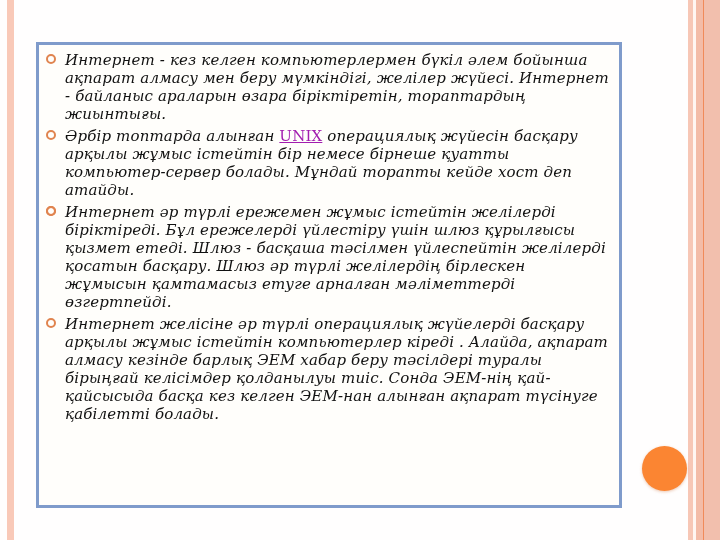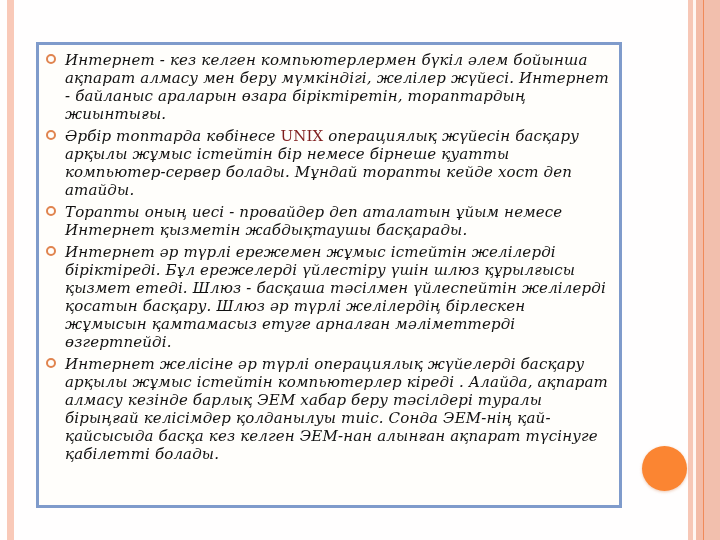--- a/index.html
+++ b/index.html
@@ -45,21 +45,22 @@
       margin-bottom: 4px;
       letter-spacing: 0.15px;
     }
     .bullet-icon {
       position: absolute; left: 3px; top: 3px;
       width: 6px; height: 6px; border-radius: 50%;
       border: 2px solid #e0844f;
       background: transparent;
     }
     .unix-link {
-      color: #7f1d1d;
+      color: #a21caf;
+      text-decoration: underline;
       font-style: normal;
       cursor: pointer;
     }
   </style>
 </head>
 <body>
 
 <div class="left-stripe"></div>
 
 <div class="right-band">
@@ -73,25 +74,24 @@
 <div class="orange-dot"></div>
 
 <div class="content-box">
   <ul class="bullets">
     <li>
       <span class="bullet-icon"></span>
       <span>Интернет - кез келген компьютерлермен бүкіл әлем бойынша ақпарат алмасу мен беру мүмкіндігі, желілер жүйесі. Интернет - байланыс араларын өзара біріктіретін, тораптардың жиынтығы.</span>
     </li>
     <li>
       <span class="bullet-icon"></span>
-      <span>Әрбір топтарда көбінесе </span><a class="unix-link">UNIX</a><span> операциялық жүйесін басқару арқылы жұмыс істейтін бір немесе бірнеше қуатты компьютер-сервер болады. Мұндай торапты кейде хост деп атайды.</span>
+      <span>Әрбір топтарда алынған </span><a class="unix-link">UNIX</a><span> операциялық жүйесін басқару арқылы жұмыс істейтін бір немесе бірнеше қуатты компьютер-сервер болады. Мұндай торапты кейде хост деп атайды.</span>
     </li>
     <li>
       <span class="bullet-icon"></span>
-      <span>Торапты оның иесі - провайдер деп аталатын ұйым немесе Интернет қызметін жабдықтаушы басқарады.</span>
     </li>
     <li>
       <span class="bullet-icon"></span>
       <span>Интернет әр түрлі ережемен жұмыс істейтін желілерді біріктіреді. Бұл ережелерді үйлестіру үшін шлюз құрылғысы қызмет етеді. Шлюз - басқаша тәсілмен үйлеспейтін желілерді қосатын басқару. Шлюз әр түрлі желілердің бірлескен жұмысын қамтамасыз етуге арналған мәліметтерді өзгертпейді.</span>
     </li>
     <li>
       <span class="bullet-icon"></span>
       <span>Интернет желісіне әр түрлі операциялық жүйелерді басқару арқылы жұмыс істейтін компьютерлер кіреді . Алайда, ақпарат алмасу кезінде барлық ЭЕМ хабар беру тәсілдері туралы бірыңғай келісімдер қолданылуы тиіс. Сонда ЭЕМ-нің қай-қайсысыда басқа кез келген ЭЕМ-нан алынған ақпарат түсінуге қабілетті болады.</span>
     </li>
   </ul>

